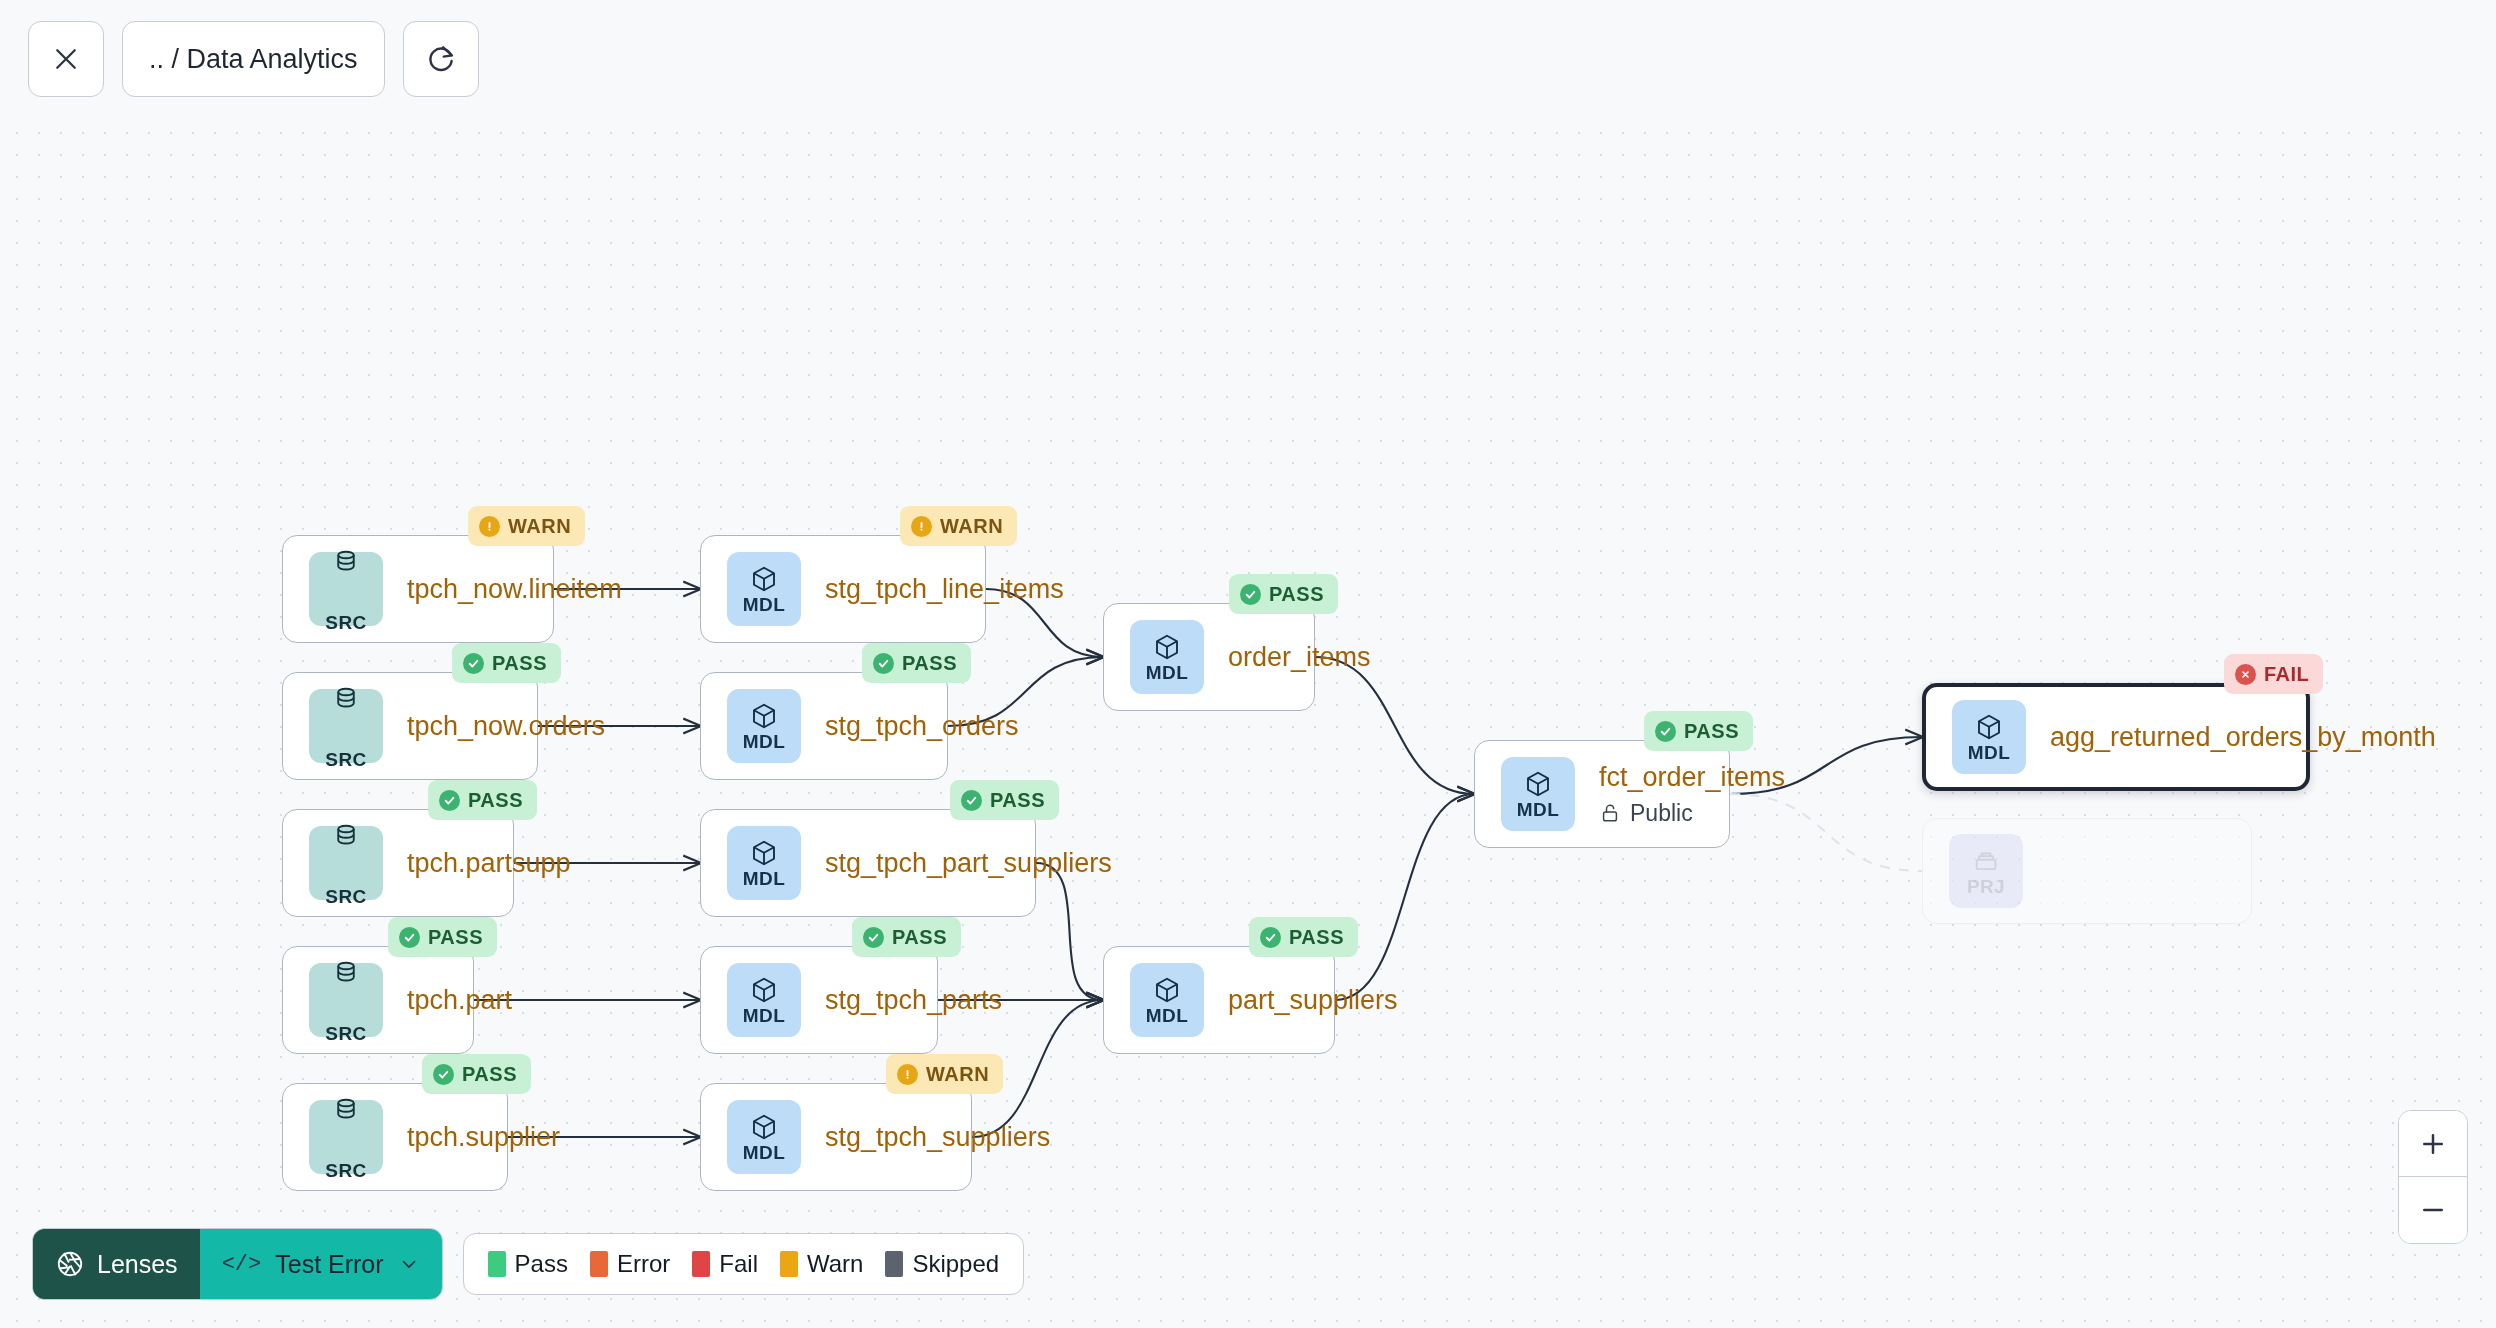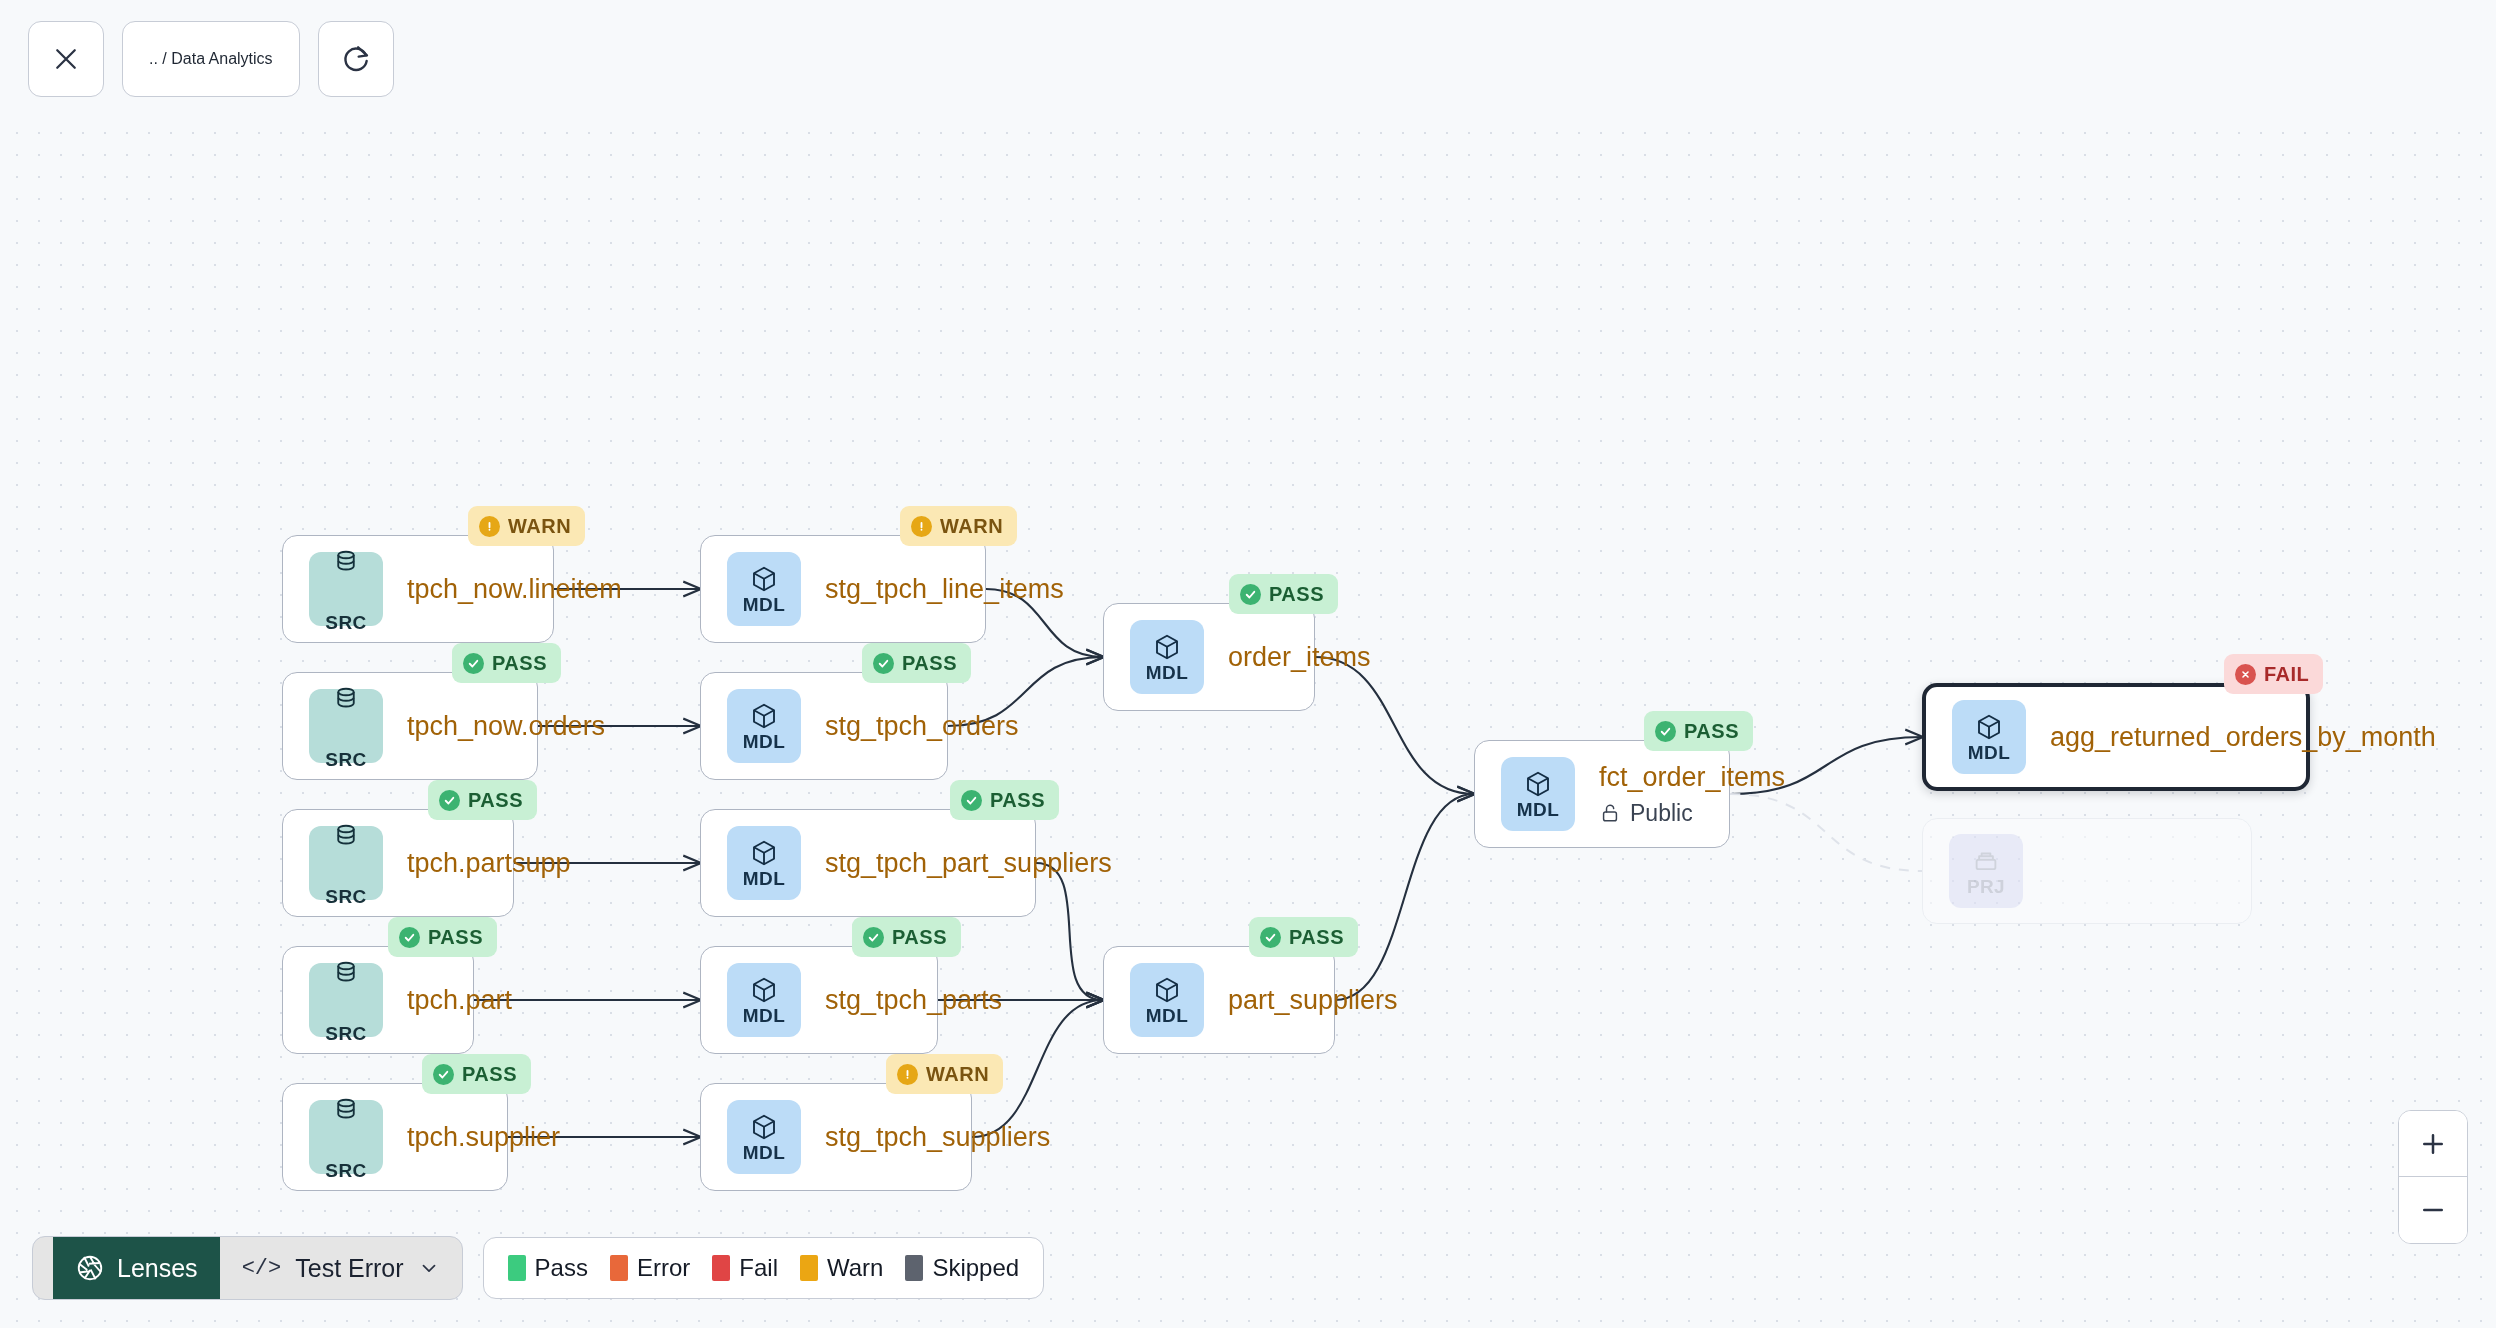--- a/index.html
+++ b/index.html
@@ -25,21 +25,21 @@
     border-radius: 13px;
     height: 76px;
     display: flex; align-items: center; justify-content: center;
     color: #2b3344;
     cursor: pointer;
     flex: none;
   }
   .tb-close { width: 76px; }
   .tb-breadcrumb {
     padding: 0 26px;
-    font-size: 16px;
+    font-size: 27px;
     color: #1f2733;
     white-space: nowrap;
   }
   .tb-search {
     flex: 1 1 auto;
     background: #ffffff;
     border: 1.6px solid #c7ccd6;
     border-radius: 13px;
     height: 76px;
     display: flex; align-items: center;
@@ -126,21 +126,21 @@
   .pill.fail .dot  { background: #d9534f; }
 
   
   .bottombar {
     position: absolute; left: 32px; bottom: 28px;
     display: flex; align-items: center; gap: 20px; z-index: 50;
   }
   .lens-group {
     display: flex; align-items: stretch;
     border: 1.6px solid #c7ccd6; border-radius: 13px; overflow: hidden;
-    background: #e5e5e5; height: 64px; padding-left: 20px;
+    background: #14b8a6; height: 72px;
   }
   .lens-left {
     background: #1d5348; color: #ffffff;
     display: flex; align-items: center; gap: 12px;
     padding: 0 22px; font-size: 25px; cursor: pointer;
   }
   .lens-right {
     display: flex; align-items: center; gap: 14px;
     padding: 0 22px; font-size: 25px; color: #1b2230; cursor: pointer;
   }

